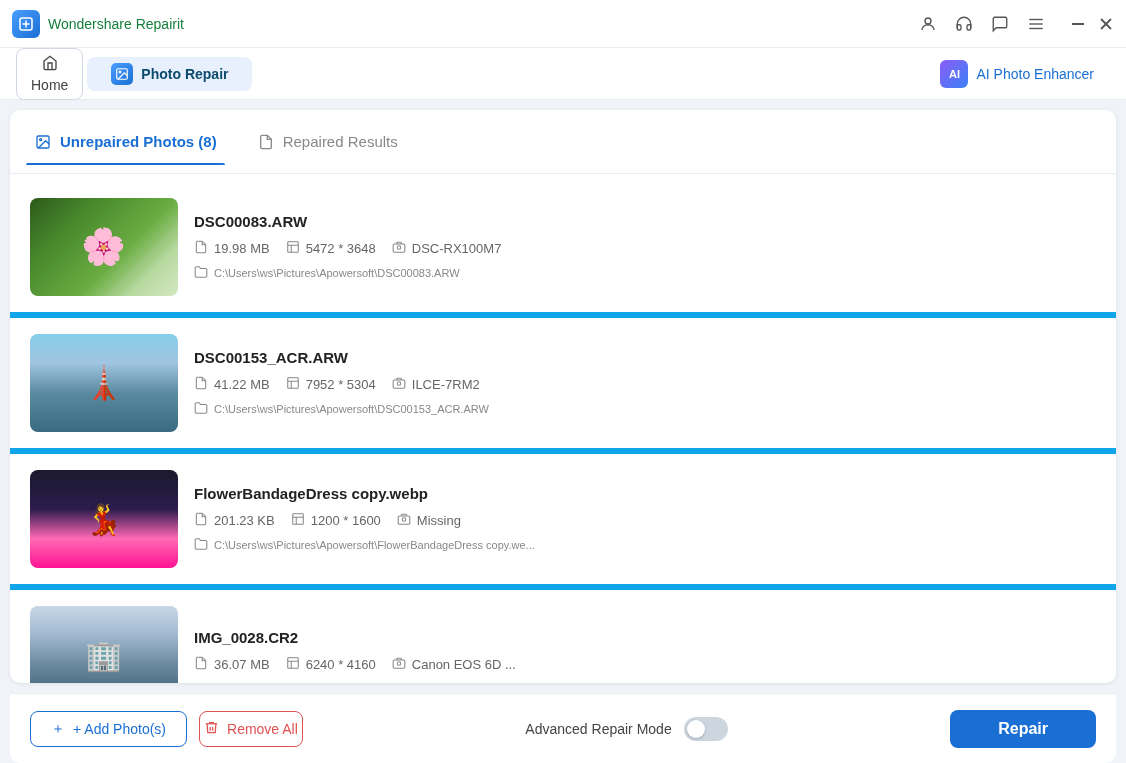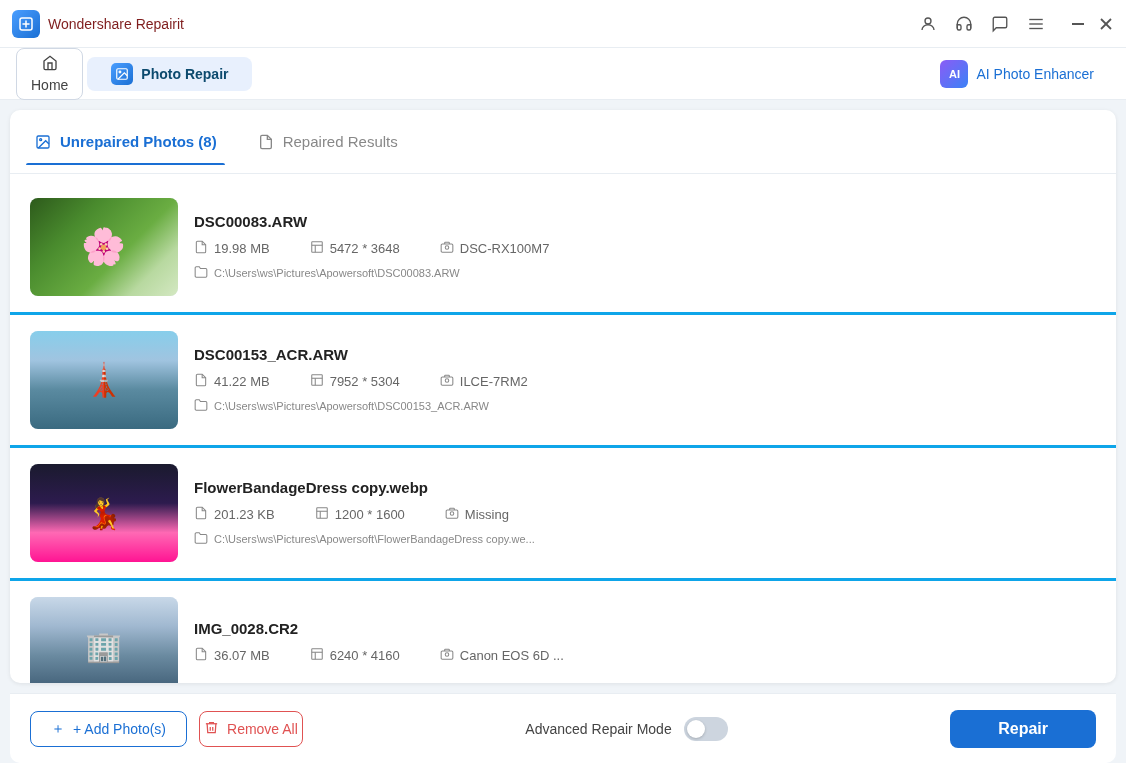--- a/index.html
+++ b/index.html
@@ -27,21 +27,21 @@
       border-radius: 6px;
       display: flex;
       align-items: center;
       justify-content: center;
       color: white;
       font-size: 14px;
     }
     .app-name {
       font-size: 14px;
       font-weight: 500;
-      color: #7f1d1d;
+      color: #15803d;
     }
     .titlebar-controls {
       display: flex;
       align-items: center;
       gap: 16px;
     }
     .titlebar-icon {
       width: 20px;
       height: 20px;
       display: flex;
@@ -212,21 +212,21 @@
     }
     .file-list::-webkit-scrollbar-thumb {
       background: #c8d4e0;
       border-radius: 4px;
     }
 
     .file-item {
       display: flex;
       align-items: center;
       padding: 16px 20px;
-      border-bottom: 3px solid #0ea5e9;
+      border-bottom: 6px solid #0ea5e9;
       gap: 16px;
     }
     .file-thumbnail {
       width: 148px;
       height: 98px;
       border-radius: 8px;
       overflow: hidden;
       flex-shrink: 0;
       background: #e0e8f0;
     }
@@ -291,21 +291,21 @@
     }
     .file-name {
       font-size: 15px;
       font-weight: 600;
       color: #222;
       margin-bottom: 10px;
     }
     .file-meta {
       display: flex;
       align-items: center;
-      gap: 40px;
+      gap: 16px;
       margin-bottom: 8px;
     }
     .meta-item {
       display: flex;
       align-items: center;
       gap: 6px;
       color: #666;
       font-size: 13px;
     }
     .meta-icon {

